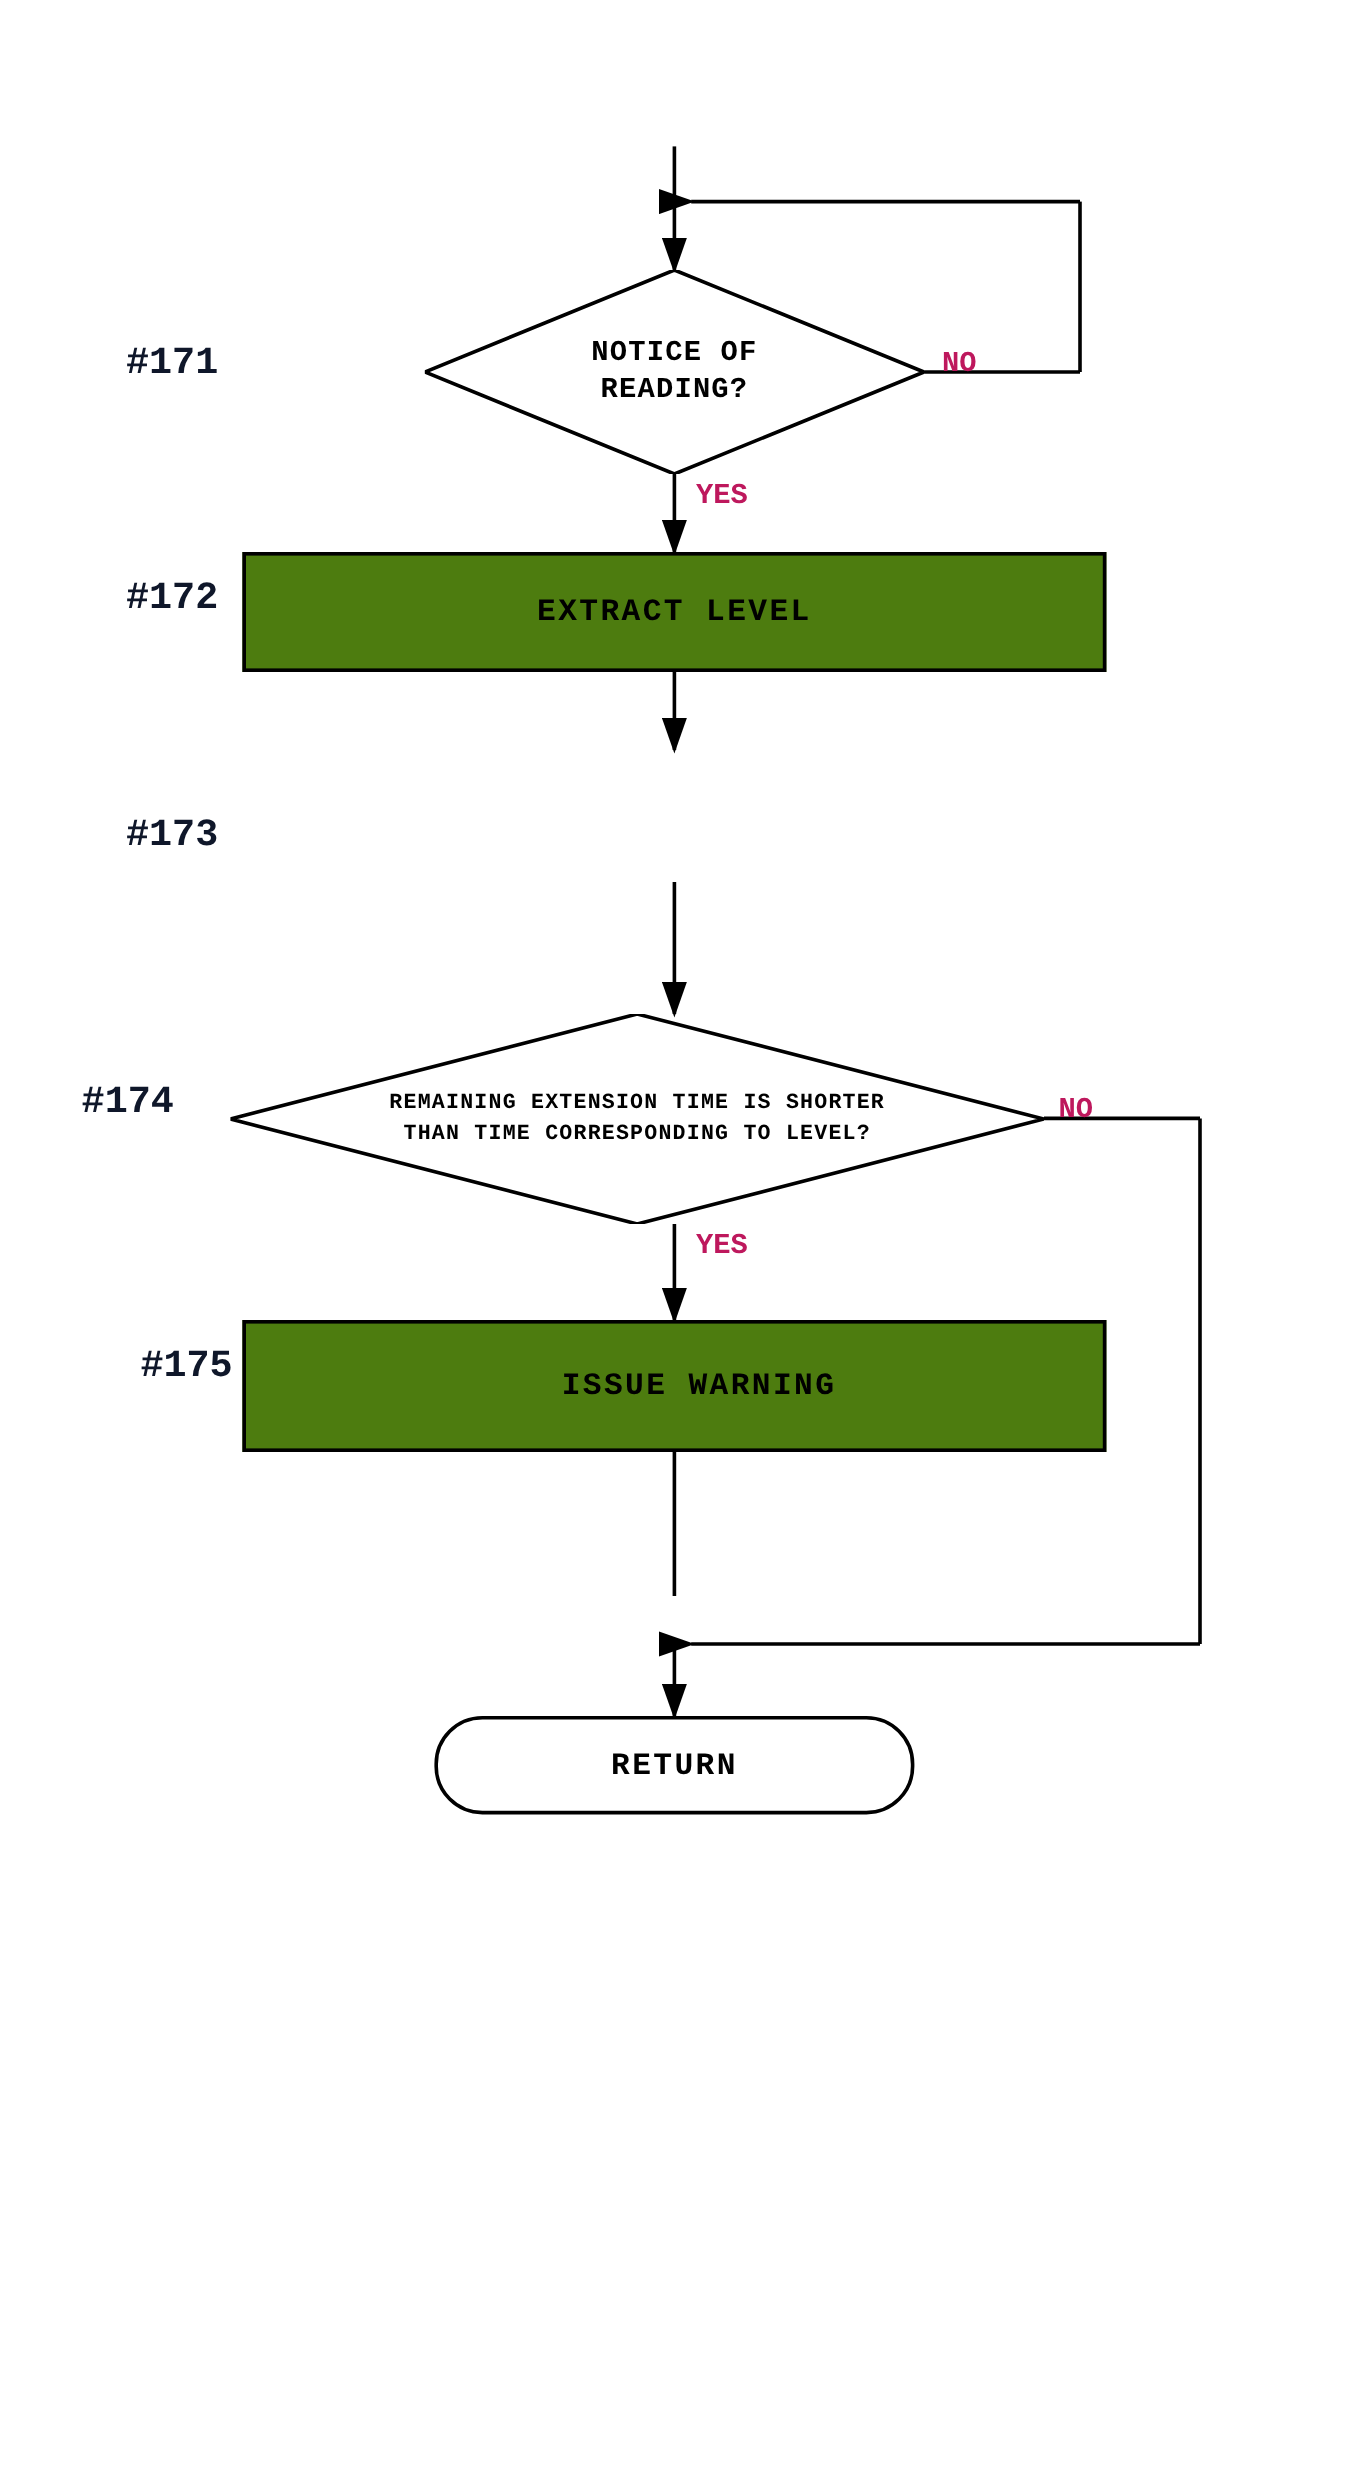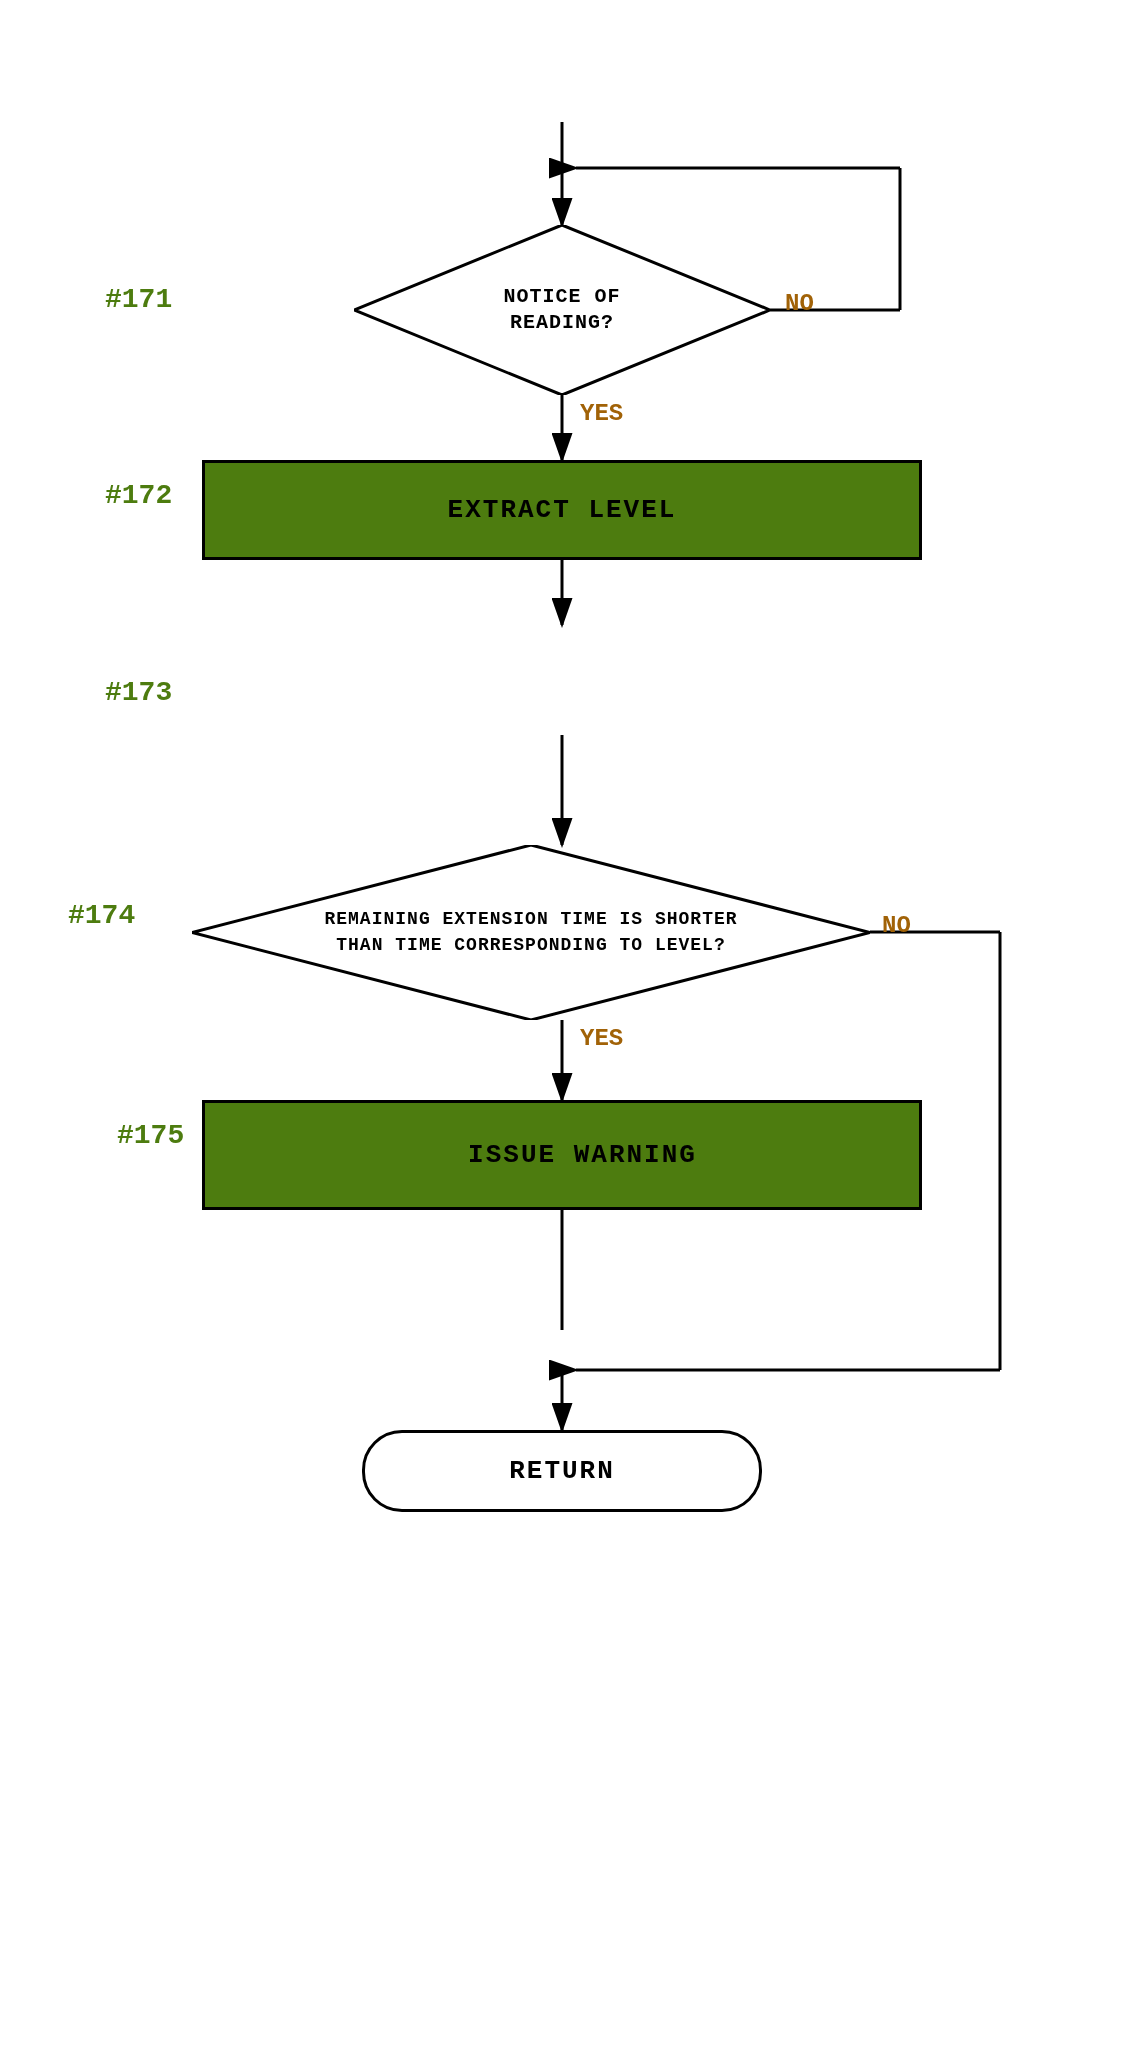--- a/index.html
+++ b/index.html
@@ -40,32 +40,32 @@
       justify-content: center;
       text-align: center;
       font-size: 26px;
       font-weight: bold;
       letter-spacing: 2px;
       background: #4d7c0f;
     }
 
     .label-ref {
       position: absolute;
-      font-size: 28px;
+      font-size: 32px;
       font-weight: bold;
       font-family: 'Courier New', Courier, monospace;
-      color: #4d7c0f;
+      color: #0f172a;
     }
 
     .flow-label {
       position: absolute;
       font-size: 24px;
       font-weight: bold;
       font-family: 'Courier New', Courier, monospace;
-      color: #a16207;
+      color: #be185d;
     }
 
     svg.flowsvg {
       position: absolute;
       top: 0; left: 0;
       width: 1125px;
       height: 2068px;
       pointer-events: none;
     }
 
@@ -113,21 +113,21 @@
   </svg>
 
 
   <div class="label-ref" style="left:105px; top:284px;">
     <span>#171</span>
   </div>
 
   <svg style="position:absolute; left:354px; top:225px; width:416px; height:170px;">
     <polygon points="208,0 416,85 208,170 0,85" fill="#fff" stroke="#000" stroke-width="3"></polygon>
     <foreignObject x="100" y="28" width="216" height="114">
-      <div xmlns="http://www.w3.org/1999/xhtml" style="font-family:'Courier New',monospace; font-size:20px; font-weight:bold; text-align:center; letter-spacing:1px; display:flex; align-items:center; justify-content:center; height:100%; line-height:1.3;">
+      <div xmlns="http://www.w3.org/1999/xhtml" style="font-family:'Courier New',monospace; font-size:24px; font-weight:bold; text-align:center; letter-spacing:1px; display:flex; align-items:center; justify-content:center; height:100%; line-height:1.3;">
         <span>NOTICE OF READING?</span>
       </div>
     </foreignObject>
   </svg>
 
   <div class="flow-label" style="left:785px; top:290px;">
     <span>NO</span>
   </div>
 
   <div class="flow-label" style="left:580px; top:400px;">

